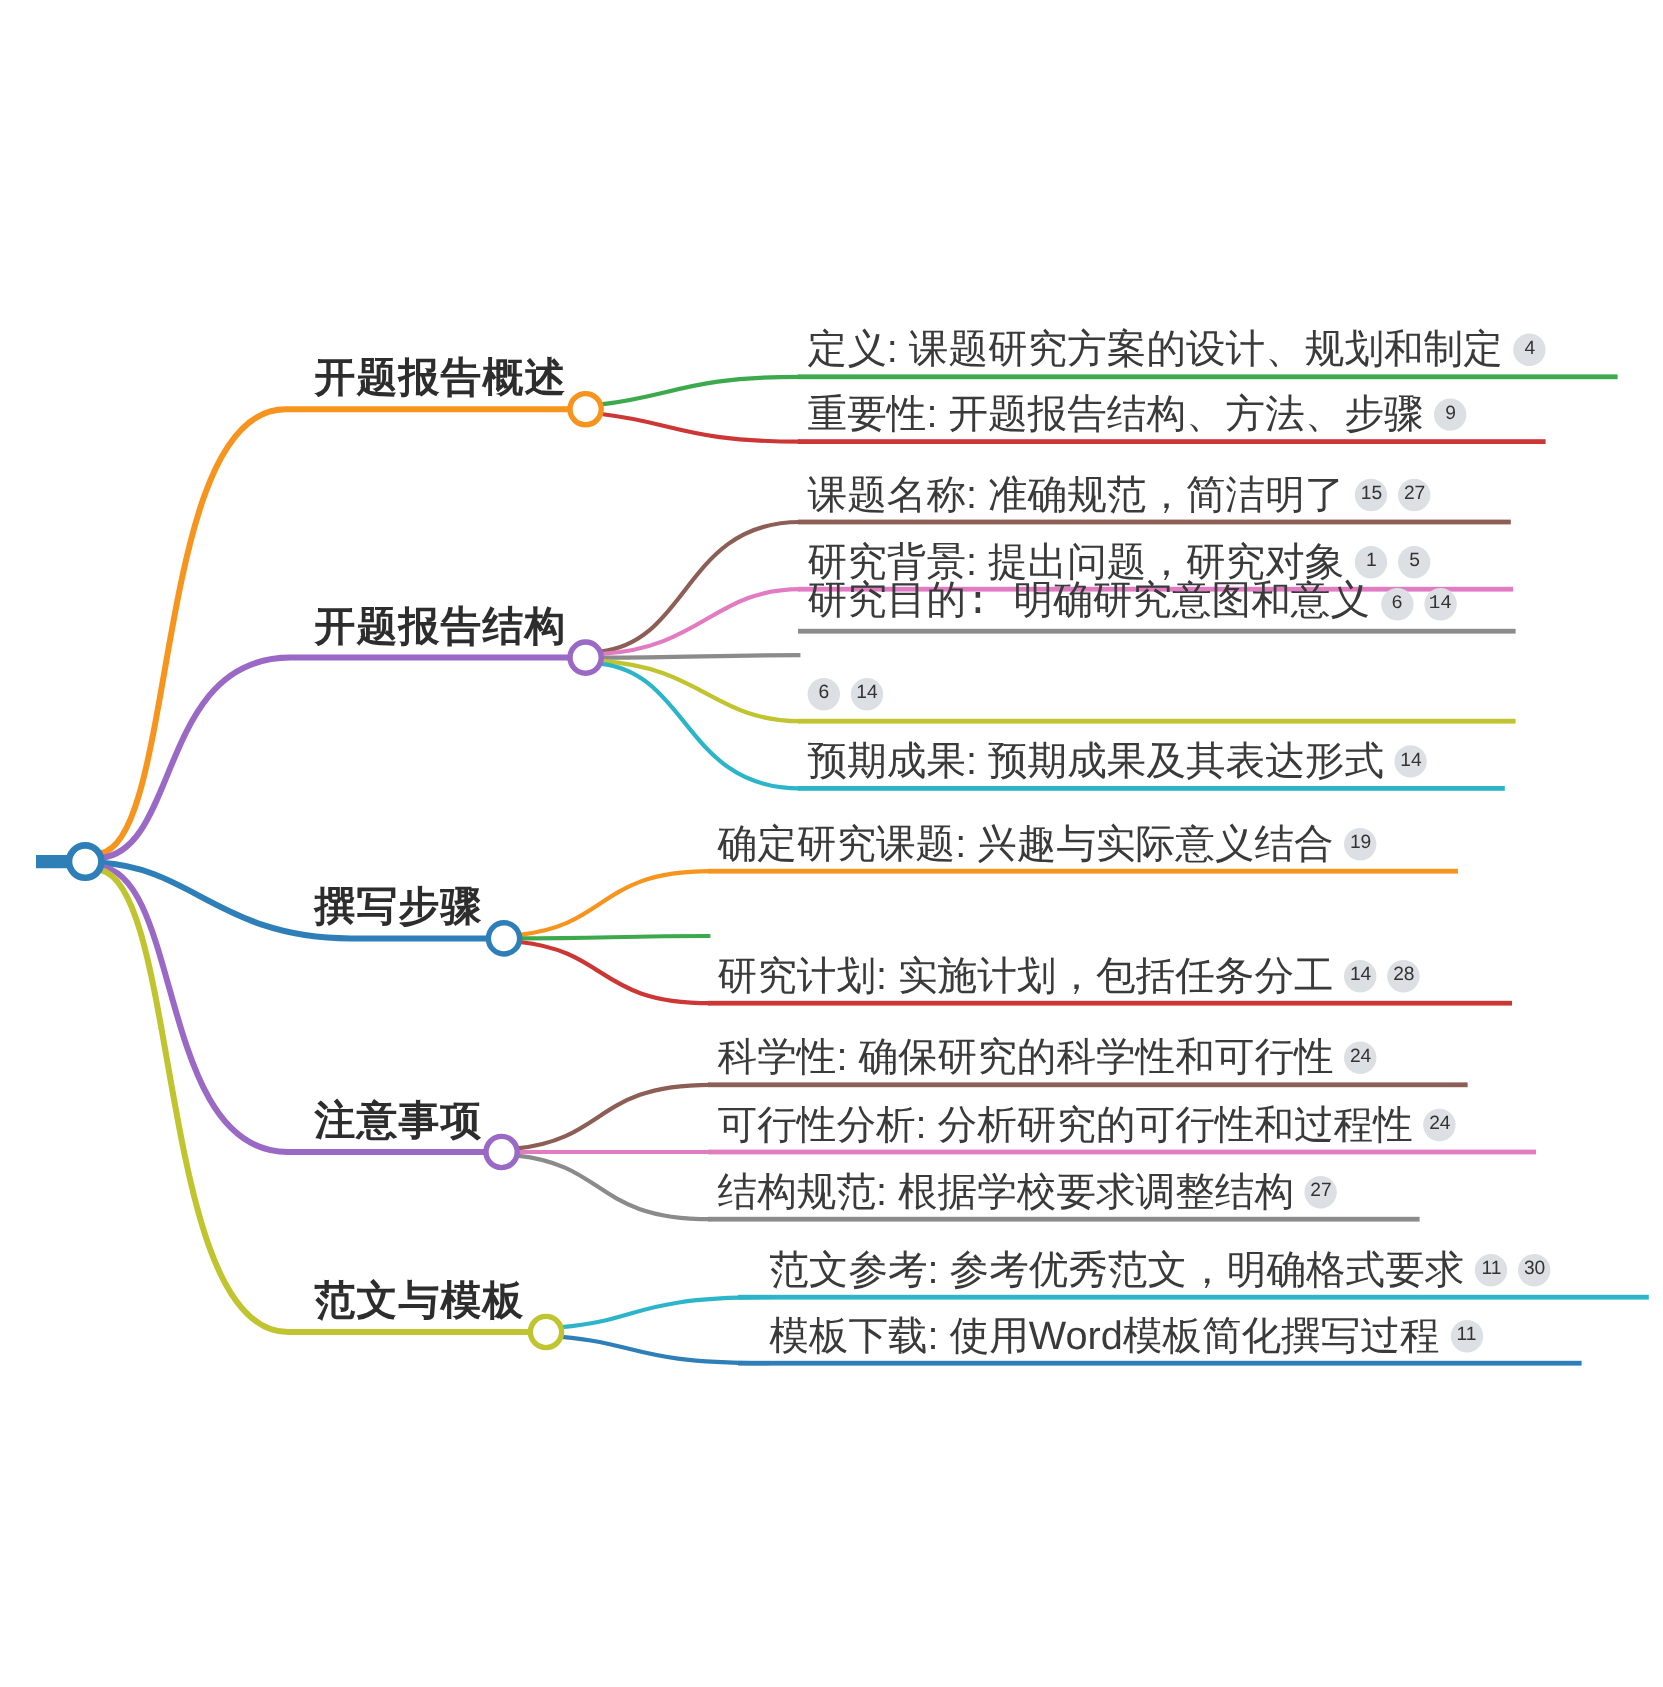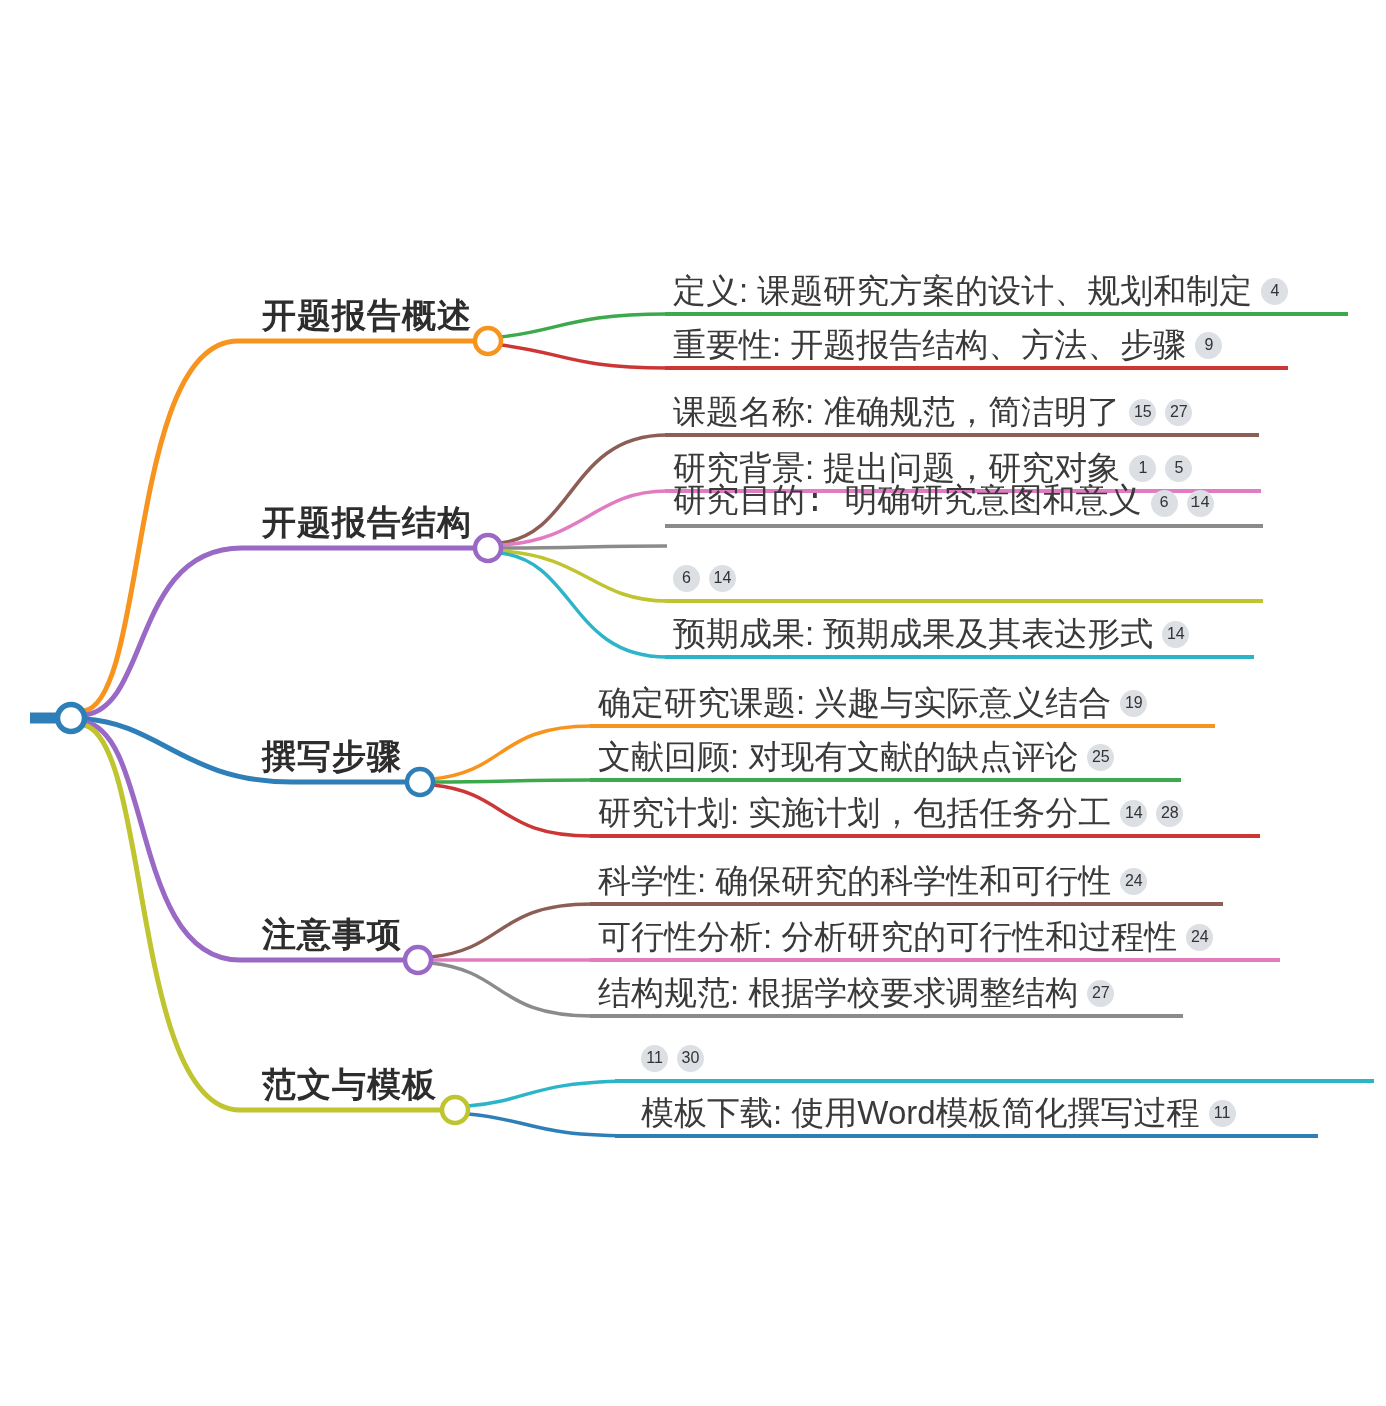--- a/index.html
+++ b/index.html
@@ -156,44 +156,41 @@
   </div>
   <div class="leaf l14" style="border-bottom-color: rgb(44, 181, 200);">
     <span class="leaf-text">预期成果: 预期成果及其表达形式</span>
     <span class="badge">14</span>
   </div>
 
   <div class="leaf l20" style="border-bottom-color: rgb(247, 148, 30);">
     <span class="leaf-text">确定研究课题: 兴趣与实际意义结合</span>
     <span class="badge">19</span>
   </div>
-  <div class="leaf l21" style="border-bottom-color: rgb(59, 169, 76);">
-    <span class="leaf-text">文献回顾: 对现有文献的缺点评论</span>
-    <span class="badge">25</span>
-  </div>
   <div class="leaf l22" style="border-bottom-color: rgb(204, 55, 54);">
     <span class="leaf-text">研究计划: 实施计划，包括任务分工</span>
     <span class="badge">14</span>
     <span class="badge">28</span>
   </div>
 
   <div class="leaf l30" style="border-bottom-color: rgb(140, 94, 85);">
     <span class="leaf-text">科学性: 确保研究的科学性和可行性</span>
     <span class="badge">24</span>
   </div>
   <div class="leaf l31" style="border-bottom-color: rgb(225, 124, 194);">
     <span class="leaf-text">可行性分析: 分析研究的可行性和过程性</span>
     <span class="badge">24</span>
   </div>
   <div class="leaf l32" style="border-bottom-color: rgb(139, 139, 139);">
     <span class="leaf-text">结构规范: 根据学校要求调整结构</span>
     <span class="badge">27</span>
   </div>
 
   <div class="leaf l40" style="border-bottom-color: rgb(44, 181, 200);">
+    <span class="leaf-text">范文参考: 参考优秀范文，明确格式要求</span>
     <span class="badge">11</span>
     <span class="badge">30</span>
   </div>
   <div class="leaf l41" style="border-bottom-color: rgb(46, 127, 184);">
     <span class="leaf-text">模板下载: 使用Word模板简化撰写过程</span>
     <span class="badge">11</span>
   </div>
 
 </div>
 

